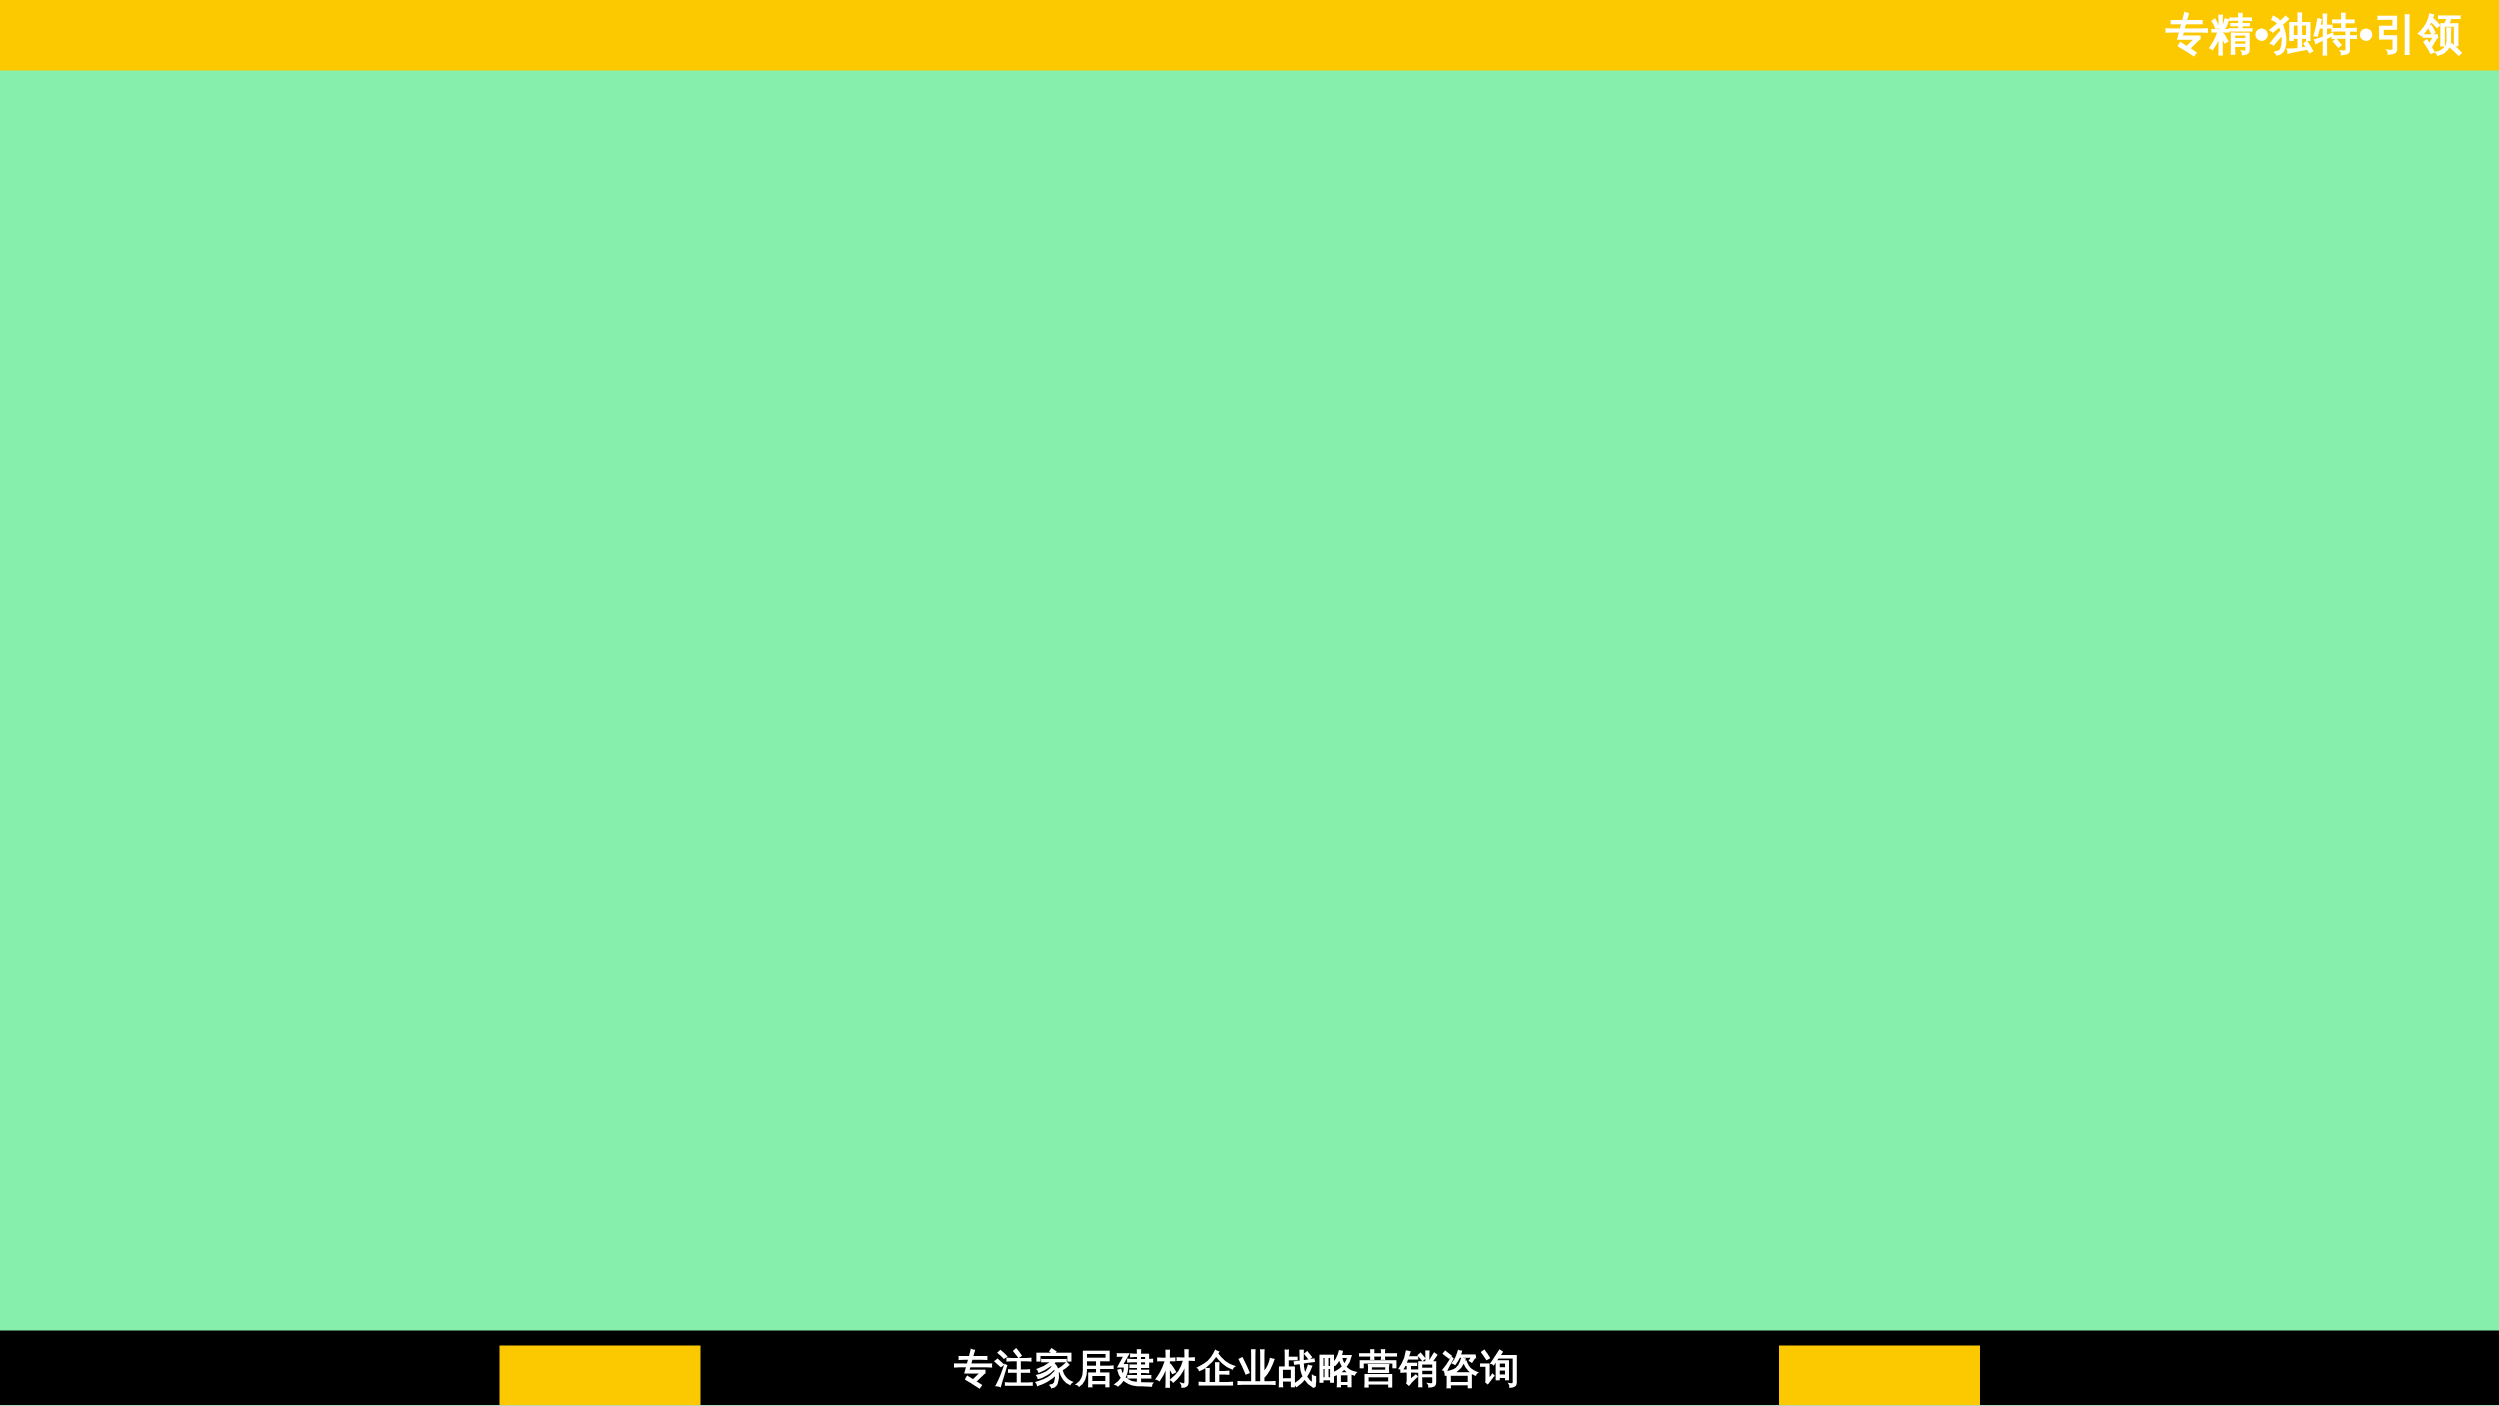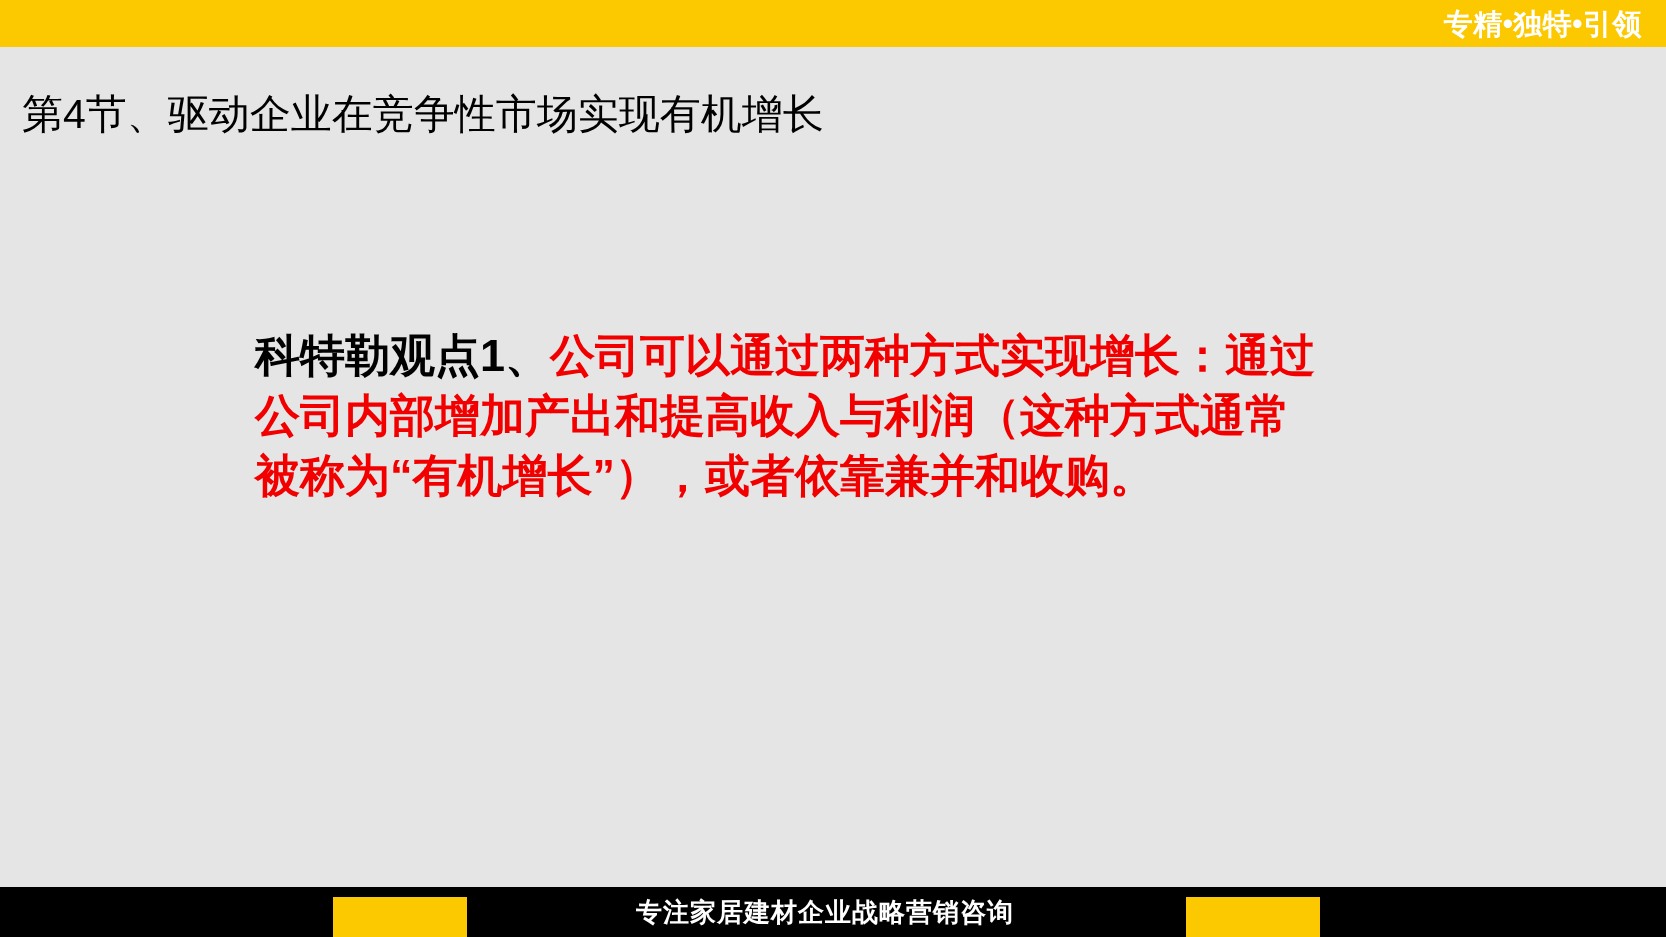--- a/index.html
+++ b/index.html
@@ -8,21 +8,21 @@
     background: #ffffff;
   }
   body {
     font-family: "Liberation Sans", "DejaVu Sans", sans-serif;
   }
 
   .slide {
     position: relative;
     width: 1666px;
     height: 937px;
-    background: #e5e5e5;
+    background: #86efac;
     overflow: hidden;
   }
 
   
   .top-banner {
     position: absolute;
     left: 0;
     top: 0;
     width: 1666px;
     height: 47px;
@@ -108,25 +108,21 @@
 </style>
 </head>
 <body>
 
 <div class="slide">
 
   <div class="top-banner">
     <div class="top-banner-text">专精•独特•引领</div>
   </div>
 
-  <div class="slide-title">第4节、驱动企业在竞争性市场实现有机增长</div>
 
-  <div class="body-block">
-    <span class="lead-black">科特勒观点1、</span><span class="body-red">公司可以通过两种方式实现增长：通过公司内部增加产出和提高收入与利润（这种方式通常被称为“有机增长”），或者依靠兼并和收购。</span>
-  </div>
 
   <div class="bottom-bar">
     <div class="accent-block accent-left"></div>
     <div class="accent-block accent-right"></div>
     <div class="bottom-bar-text">专注家居建材企业战略营销咨询</div>
   </div>
 
 </div>
 
 </body></html>

